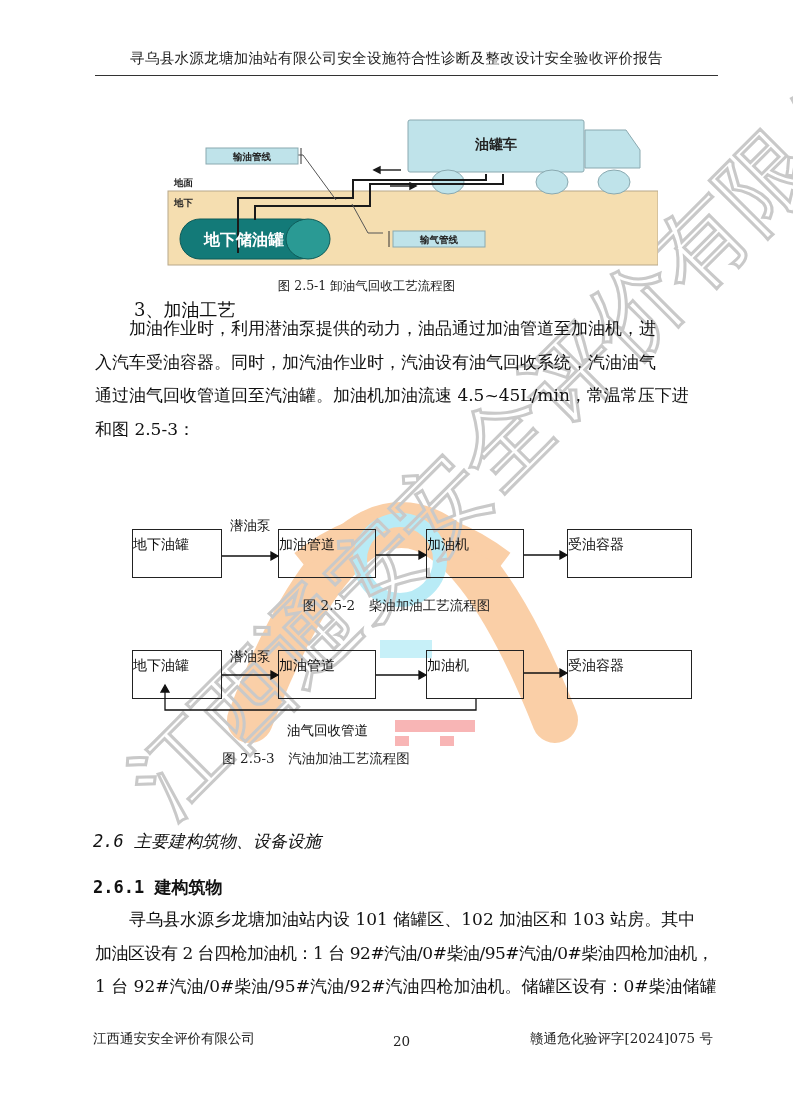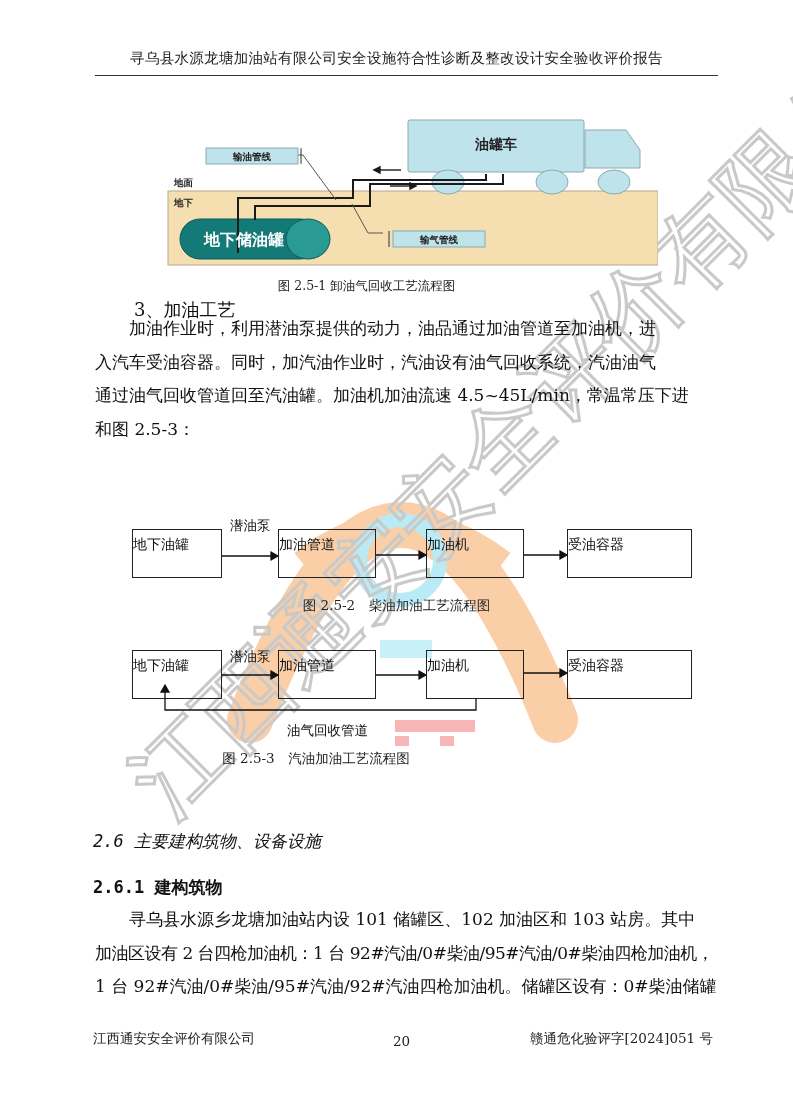--- a/index.html
+++ b/index.html
@@ -137,13 +137,13 @@
 <div class="abs section" style="left:93px;top:830px;font-style:italic;">2.6 主要建构筑物、设备设施</div>
 <div class="abs section" style="left:93px;top:876px;font-weight:bold;">2.6.1 建构筑物</div>
 <div class="abs para" style="top:903px;">
   <span class="ln" style="padding-left:34px;">寻乌县水源乡龙塘加油站内设 101 储罐区、102 加油区和 103 站房。其中</span>
   <span class="ln" style="letter-spacing:-0.5px;">加油区设有 2 台四枪加油机：1 台 92#汽油/0#柴油/95#汽油/0#柴油四枪加油机，</span>
   <span class="ln">1 台 92#汽油/0#柴油/95#汽油/92#汽油四枪加油机。储罐区设有：0#柴油储罐</span>
 </div>
 
 <div class="abs footer" style="left:93px;top:1030px;">江西通安安全评价有限公司</div>
 <div class="abs footer" style="left:393px;top:1033px;">20</div>
-<div class="abs footer" style="left:530px;top:1030px;">赣通危化验评字[2024]051 号</div>
+<div class="abs footer" style="left:530px;top:1030px;">赣通危化验评字[2024]075 号</div>
 
 </body></html>

